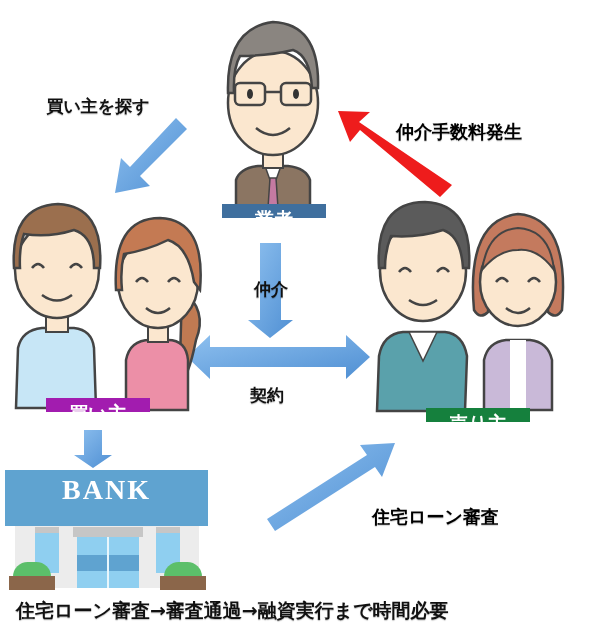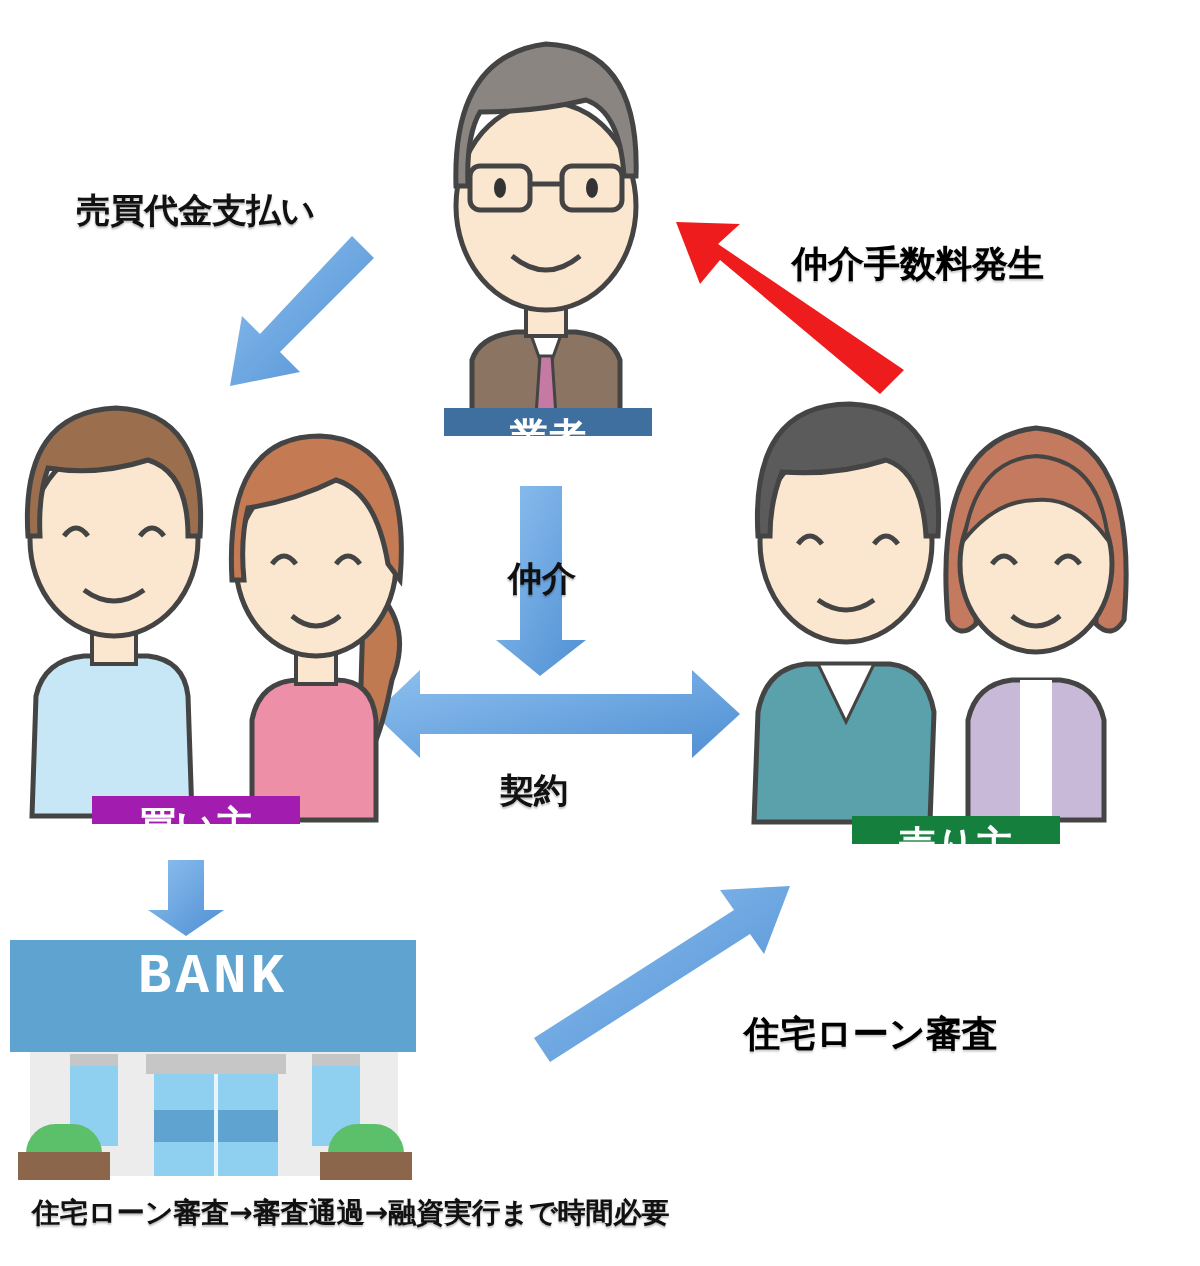--- a/index.html
+++ b/index.html
@@ -105,38 +105,38 @@
   <ellipse cx="50" cy="82" rx="38" ry="44" fill="#fbe7cf" stroke="#444" stroke-width="2.5"></ellipse>
   <path d="M14,70 Q20,30 50,28 Q82,30 86,70 Q70,48 50,50 Q30,50 14,70 Z" fill="#c47a5e" stroke="#444" stroke-width="2"></path>
   <path d="M28,82 Q34,74 40,82" fill="none" stroke="#444" stroke-width="2.5"></path>
   <path d="M60,82 Q66,74 72,82" fill="none" stroke="#444" stroke-width="2.5"></path>
   <path d="M38,108 Q50,118 62,108" fill="none" stroke="#444" stroke-width="2.5"></path>
 </svg>
 <div class="abs label" style="left:426px;top:408px;width:104px;background:#15803d;">売り主</div>
 
 <div class="abs" style="left:5px;top:470px;width:200px;height:118px;">
   <div class="abs" style="left:10px;top:38px;width:184px;height:80px;background:#ececec;"></div>
-  <div class="abs" style="left:0;top:0;width:203px;height:56px;background:#5fa3d0;color:#fff;font-weight:bold;font-size:28px;text-align:center;line-height:40px;letter-spacing:2px;font-family:Liberation Mono, monospace;">BANK</div>
+  <div class="abs" style="left:0;top:0;width:203px;height:56px;background:#5fa3d0;color:#fff;font-weight:bold;font-size:28px;text-align:center;line-height:40px;letter-spacing:2px;font-family:Liberation Serif, serif;">BANK</div>
   <div class="abs" style="left:30px;top:57px;width:24px;height:40px;background:#8fcff0;border-top:6px solid #c6c6c6;"></div>
   <div class="abs" style="left:151px;top:57px;width:24px;height:40px;background:#8fcff0;border-top:6px solid #c6c6c6;"></div>
   <div class="abs" style="left:68px;top:57px;width:70px;height:10px;background:#c6c6c6;"></div>
   <div class="abs" style="left:72px;top:67px;width:62px;height:51px;background:#8fcff0;">
     <div class="abs" style="left:0;top:18px;width:62px;height:16px;background:#5fa3d0;"></div>
     <div class="abs" style="left:30px;top:0;width:2px;height:51px;background:#e8f6fc;"></div>
   </div>
   <div class="abs" style="left:4px;top:92px;width:46px;height:26px;">
     <div class="abs" style="left:4px;top:0;width:38px;height:18px;background:#5cbf6a;border-radius:18px 18px 4px 4px;"></div>
     <div class="abs" style="left:0;top:14px;width:46px;height:14px;background:#8b664a;"></div>
   </div>
   <div class="abs" style="left:155px;top:92px;width:46px;height:26px;">
     <div class="abs" style="left:4px;top:0;width:38px;height:18px;background:#5cbf6a;border-radius:18px 18px 4px 4px;"></div>
     <div class="abs" style="left:0;top:14px;width:46px;height:14px;background:#8b664a;"></div>
   </div>
 </div>
 
 <div class="abs txt-black" style="left:28px;top:94px;width:140px;text-align:center;line-height:24px;">
-  <div>売買代金支払い</div>
+  <div>買い主を探す</div>
 </div>
 <div class="abs txt-red" style="left:396px;top:120px;">仲介手数料発生</div>
 <div class="abs txt-black" style="left:254px;top:278px;">仲介</div>
 <div class="abs txt-black" style="left:250px;top:384px;">契約</div>
 <div class="abs txt-red" style="left:372px;top:505px;">住宅ローン審査</div>
-<div class="abs txt-black" style="left:16px;top:598px;font-size:14px;">住宅ローン審査→審査通過→融資実行まで時間必要</div>
+<div class="abs txt-black" style="left:16px;top:598px;font-size:19px;">住宅ローン審査→審査通過→融資実行まで時間必要</div>
 
 </body></html>

